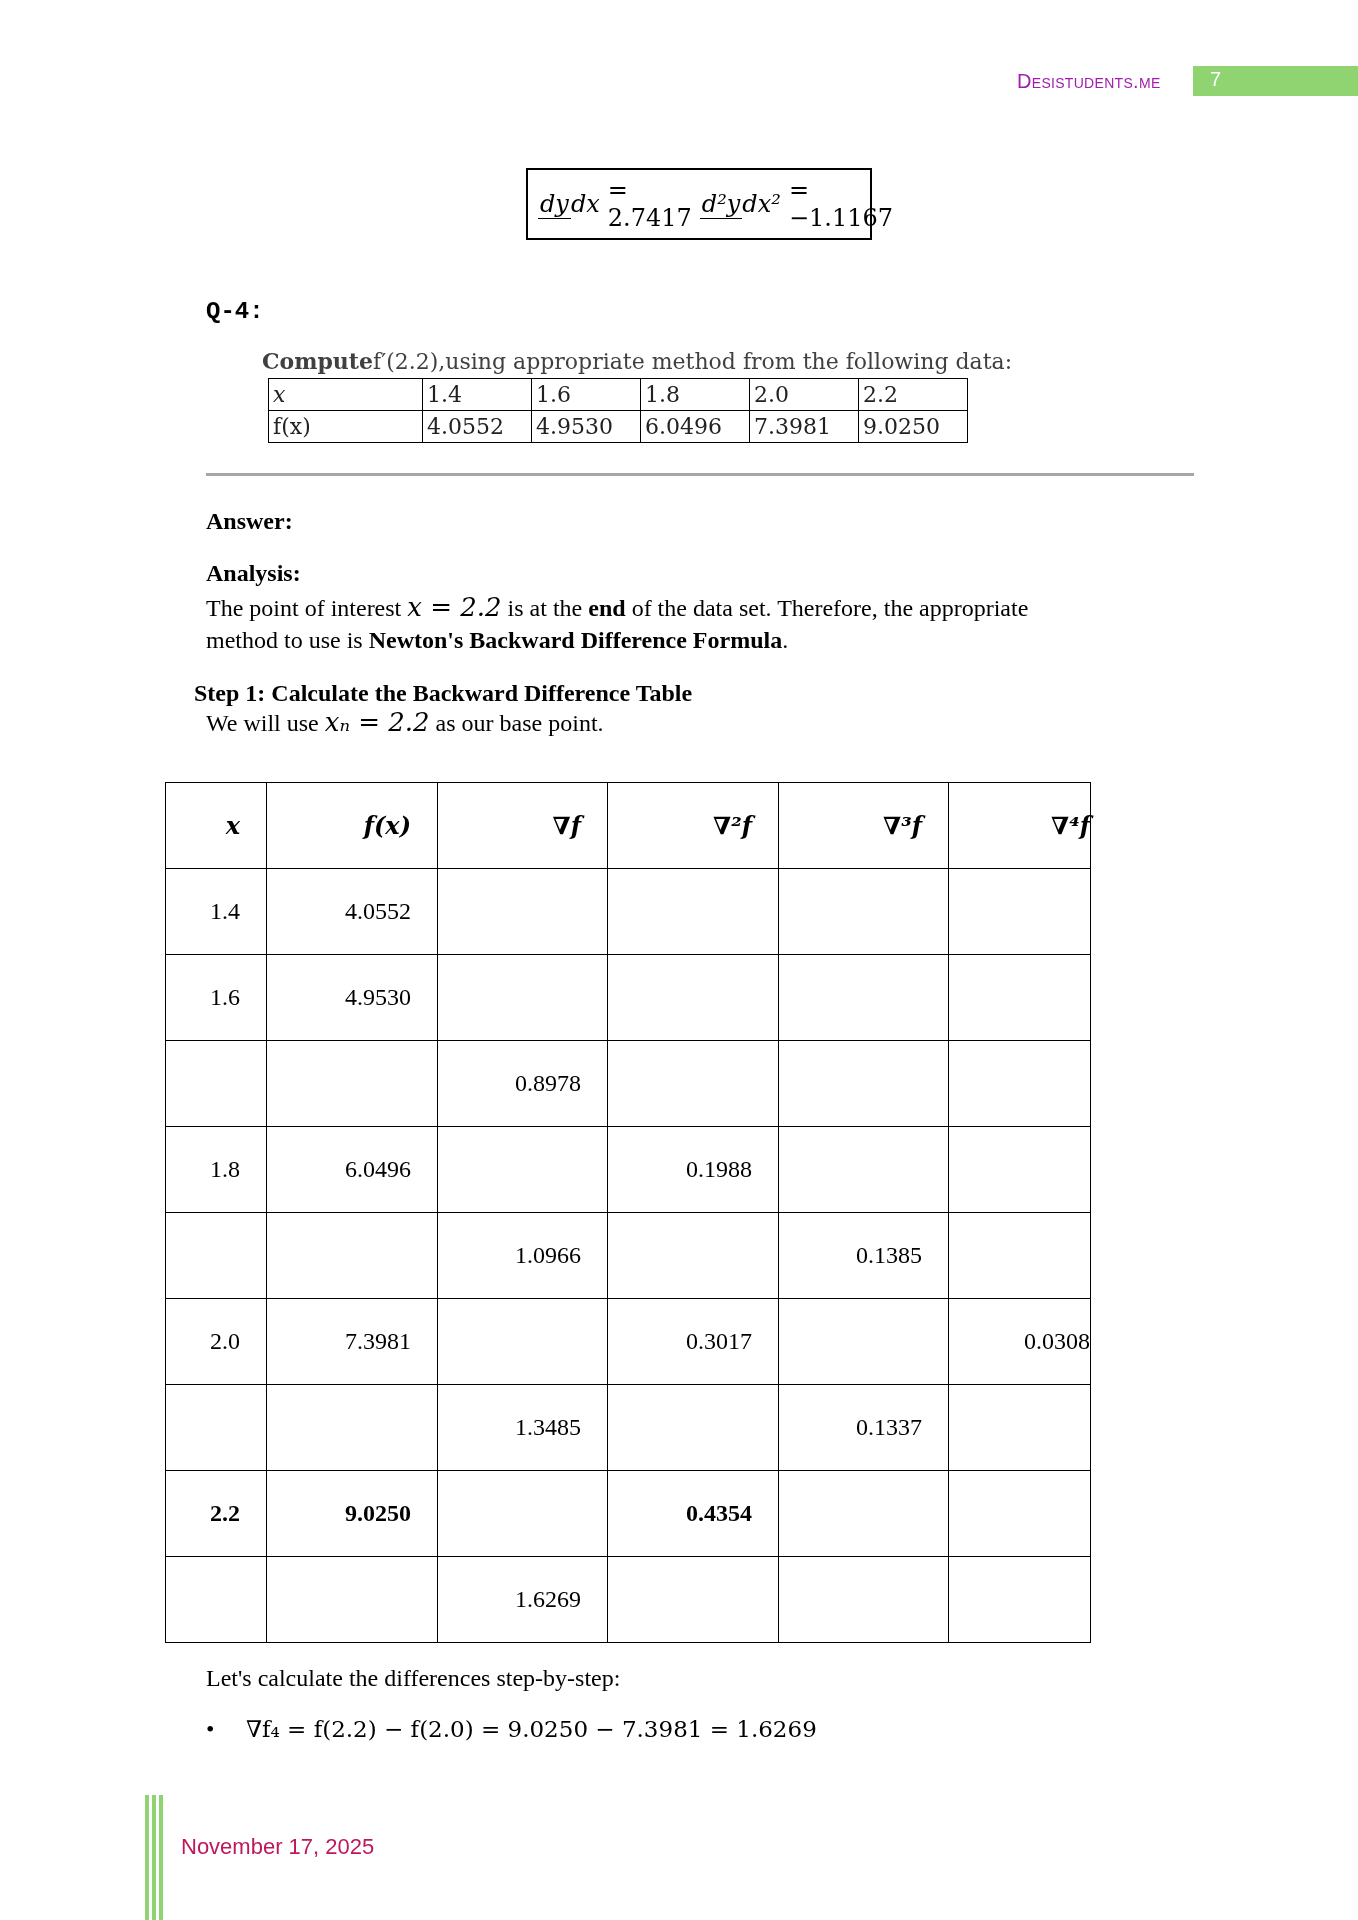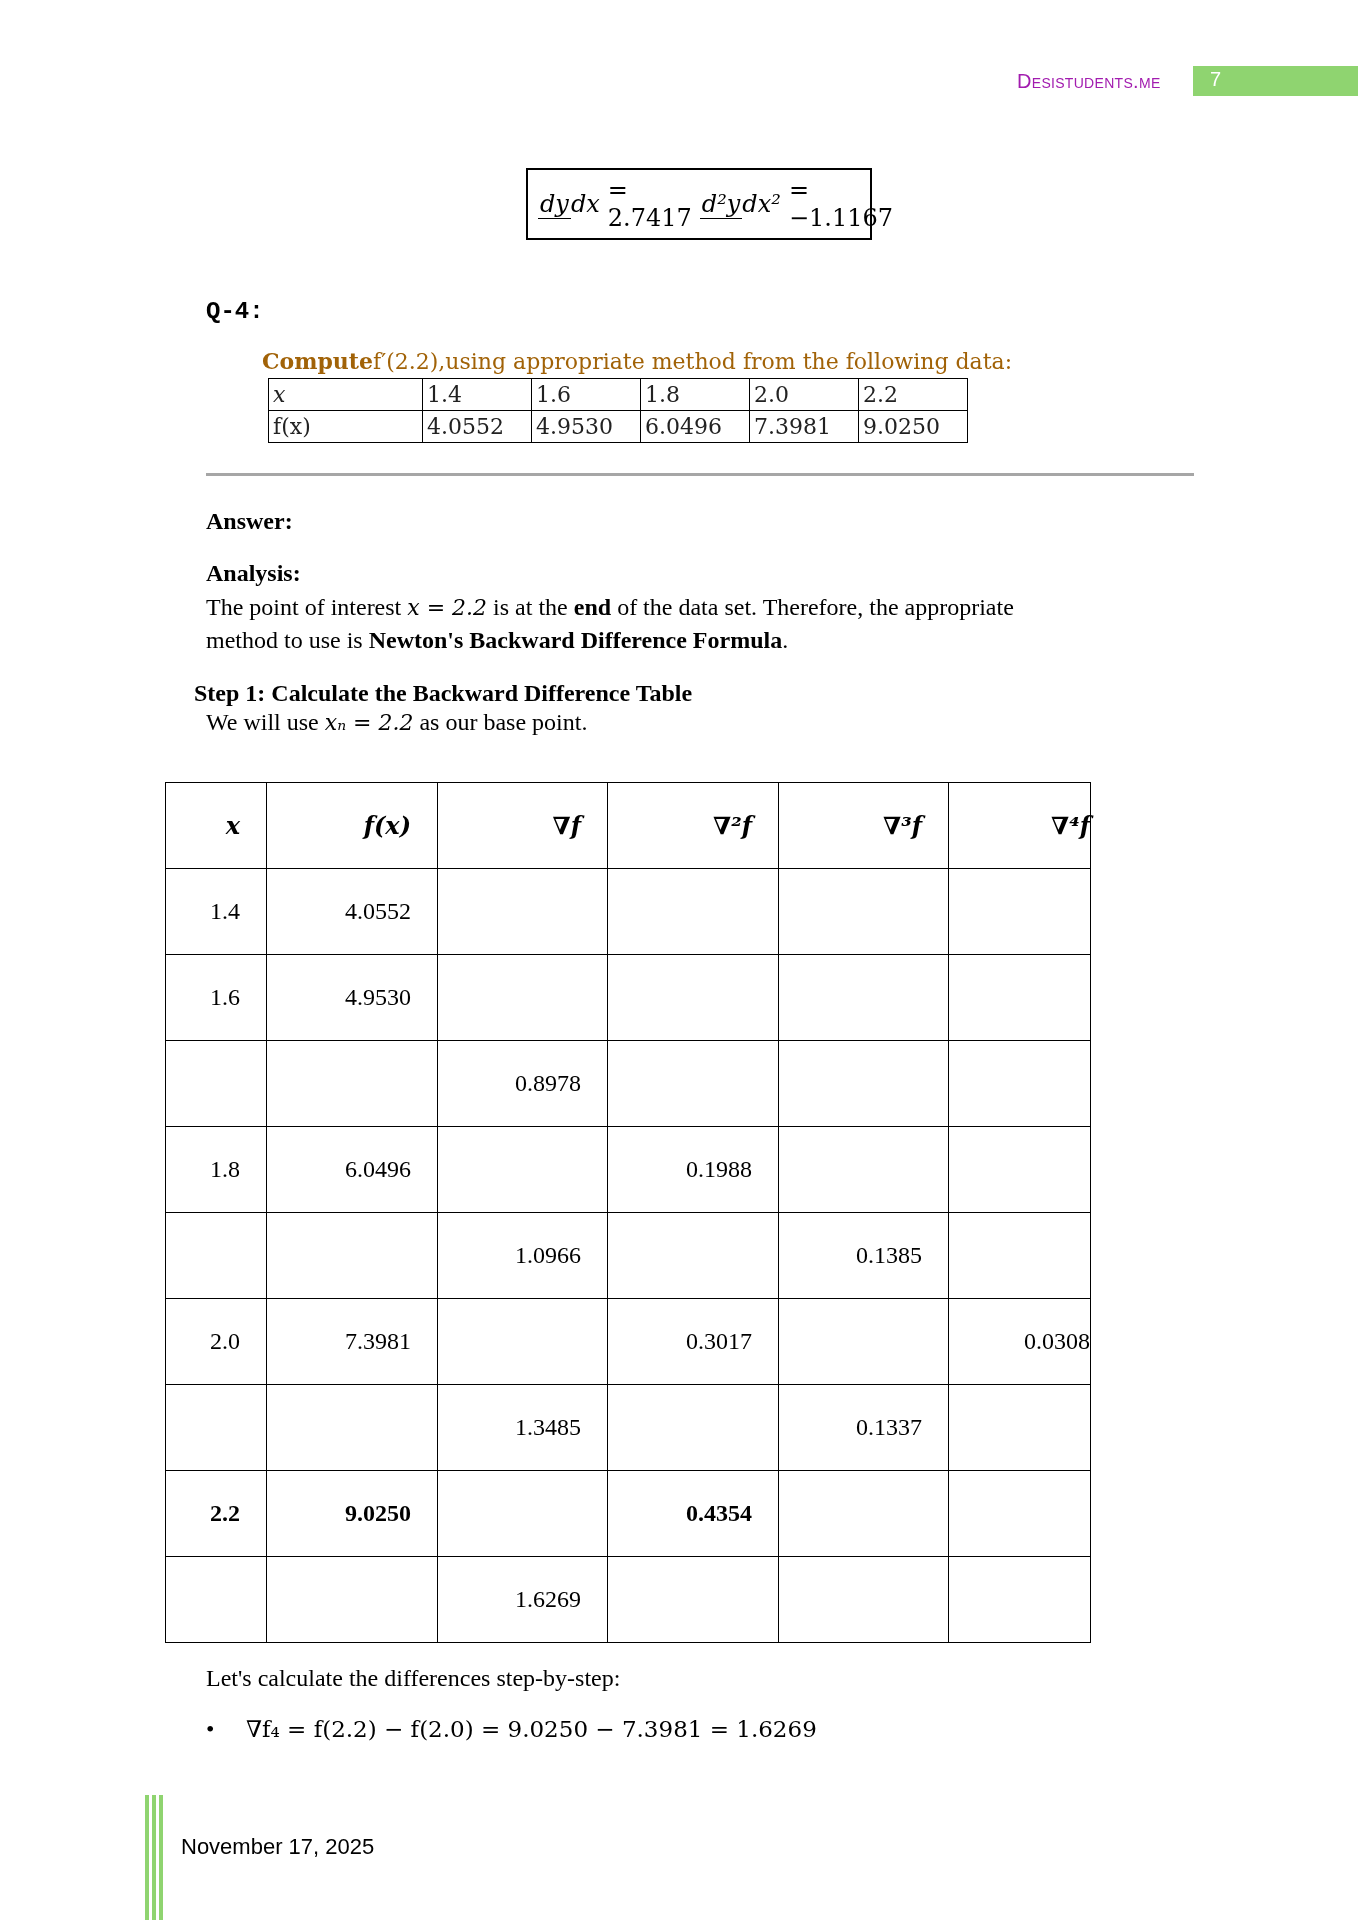--- a/index.html
+++ b/index.html
@@ -12,39 +12,39 @@
     .page-num { left: 1210px; top: 68px; font-family: "Liberation Sans", sans-serif; font-size: 20px; color: #ffffff; }
 
     
     .eq-box { left: 526px; top: 168px; width: 346px; height: 72px; border: 2px solid #000; box-sizing: border-box; font-family: "DejaVu Serif", serif; font-size: 24px; display: flex; align-items: center; padding-left: 6px; }
     .frac { display: inline-flex; flex-direction: row; align-items: center; font-style: italic; line-height: 28px; margin: 0 4px; }
     .frac .num { border-bottom: 1.5px solid #000; padding: 0 2px; }
     .eq-box .op { margin: 0 4px; }
 
     
     .q-label { left: 206px; top: 298px; font-family: Liberation Mono, monospace; font-weight: bold; font-size: 24px; }
-    .compute { left: 262px; top: 348px; font-family: "DejaVu Serif", serif; font-size: 22px; color: #a16207; white-space: nowrap; }
+    .compute { left: 262px; top: 348px; font-family: "DejaVu Serif", serif; font-size: 22px; color: #404040; white-space: nowrap; }
     .compute b { font-weight: bold; }
     .given-table { left: 268px; top: 378px; border-collapse: collapse; font-family: "DejaVu Serif", serif; font-size: 22px; color: #222; }
     .given-table td { border: 1.5px solid #000; height: 31px; padding: 0 4px; text-align: left; }
     .given-table td.lab { width: 145px; }
     .given-table td.val { width: 100px; }
 
     .divider { left: 206px; top: 473px; width: 988px; height: 3px; background: #a6a6a6; }
 
     
     .txt { font-family: "Liberation Serif", serif; font-size: 24px; line-height: 33px; white-space: nowrap; }
     .bold { font-weight: bold; }
     .answer { left: 206px; top: 505px; }
     .analysis { left: 206px; top: 557px; }
     .para1 { left: 206px; top: 591px; }
     .para2 { left: 206px; top: 624px; }
     .step1 { left: 194px; top: 677px; }
     .base { left: 206px; top: 695px; margin-top: 11px; }
-    .mathi { font-family: "DejaVu Serif", serif; font-style: italic; font-size: 22px; }
+    .mathi { font-family: "DejaVu Serif", serif; font-style: italic; font-size: 26px; }
 
     
     .diff-table { left: 165px; top: 782px; border-collapse: collapse; font-family: "Liberation Serif", serif; font-size: 24px; }
     .diff-table th, .diff-table td { border: 1.5px solid #000; height: 86px; padding: 0; text-align: right; vertical-align: middle; }
     .diff-table th { font-family: "DejaVu Serif", serif; font-style: italic; font-weight: bold; font-size: 24px; }
     .c0 { width: 101px; } .c1 { width: 171px; } .c2 { width: 170px; } .c3 { width: 171px; } .c4 { width: 170px; } .c5 { width: 142px; }
     .diff-table .c0 { padding-right: 26px; box-sizing: border-box; }
     .diff-table .c1 { padding-right: 26px; box-sizing: border-box; }
     .diff-table .c2 { padding-right: 26px; box-sizing: border-box; }
     .diff-table .c3 { padding-right: 26px; box-sizing: border-box; }
@@ -54,21 +54,21 @@
 
     .lets { left: 206px; top: 1662px; }
     .bullet { left: 206px; top: 1713px; }
     .bullet .dot { display: inline-block; width: 40px; }
     .bullet .formula { font-family: "DejaVu Serif", serif; font-size: 23px; }
 
     
     .footer-bar1 { left: 145px; top: 1795px; width: 4px; height: 125px; background: #8fd470; }
     .footer-bar2 { left: 152px; top: 1795px; width: 4px; height: 125px; background: #8fd470; }
     .footer-bar3 { left: 159px; top: 1795px; width: 4px; height: 125px; background: #8fd470; }
-    .footer-date { left: 181px; top: 1834px; font-family: "Liberation Sans", sans-serif; font-size: 22px; color: #000000; }
+    .footer-date { left: 181px; top: 1834px; font-family: "Liberation Sans", sans-serif; font-size: 22px; color: #be185d; }
   </style>
 </head>
 <body>
 
 <div class="abs site-name">Desistudents.me</div>
 <div class="abs page-num-bar"></div>
 <div class="abs page-num">7</div>
 
 <div class="abs eq-box">
   <span class="frac">

